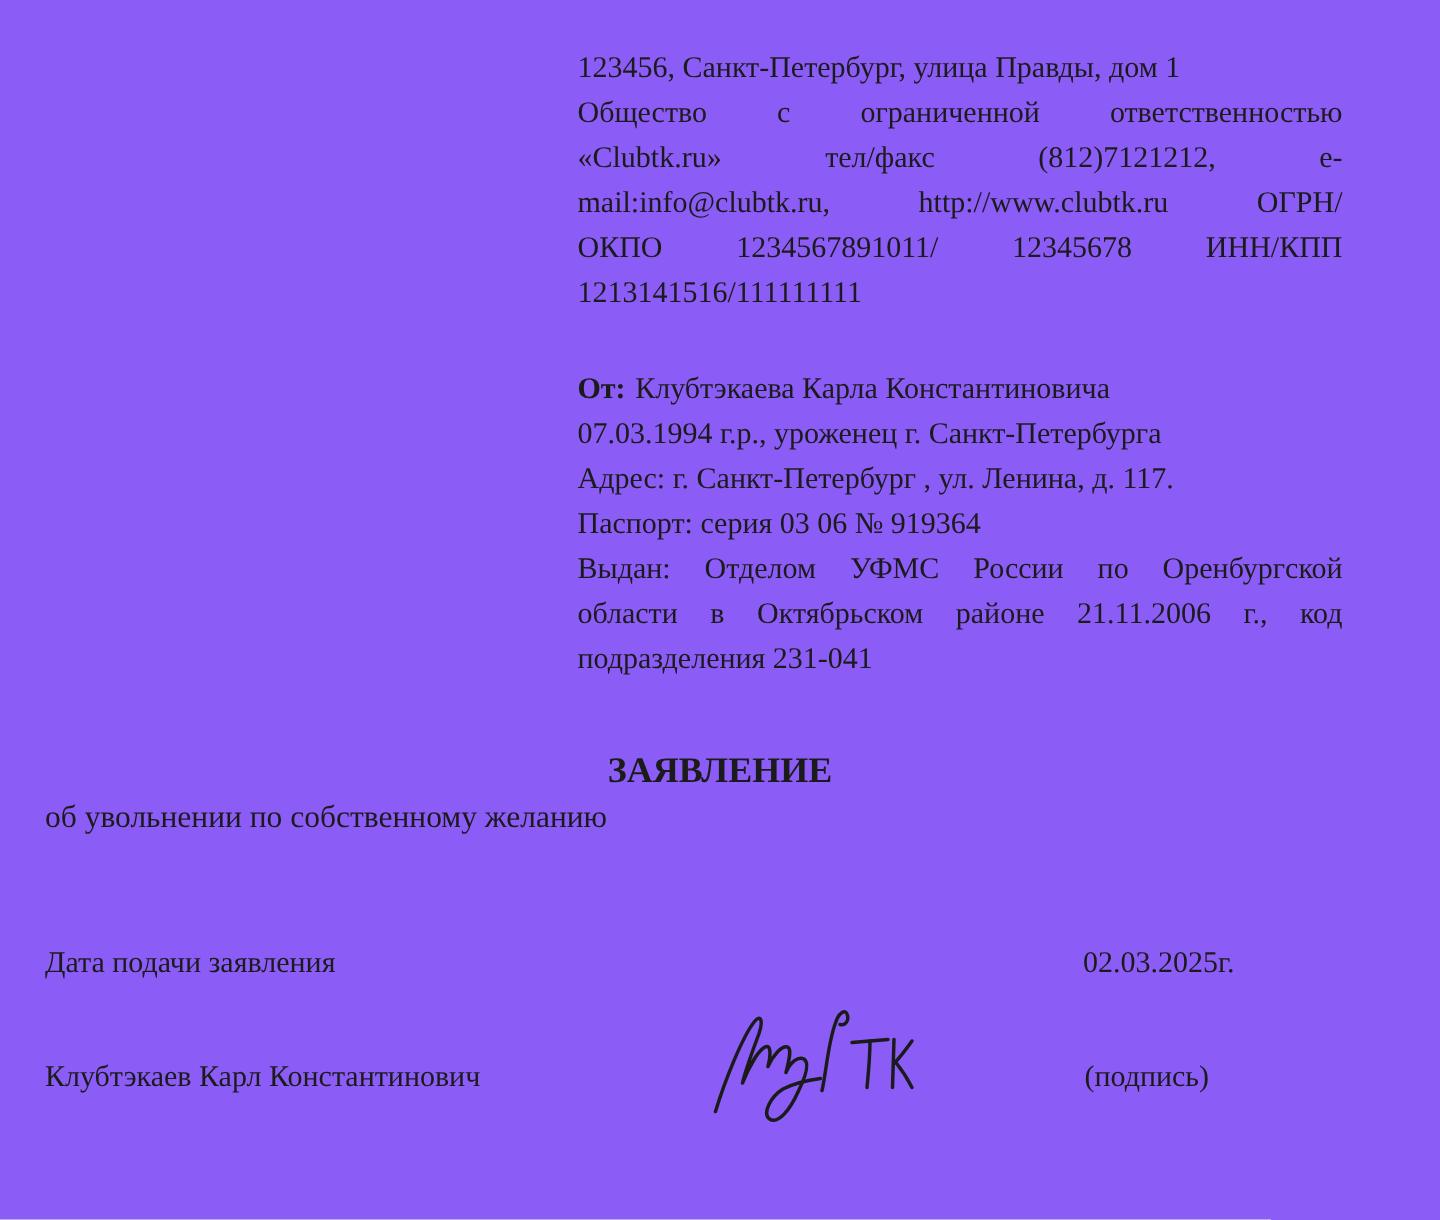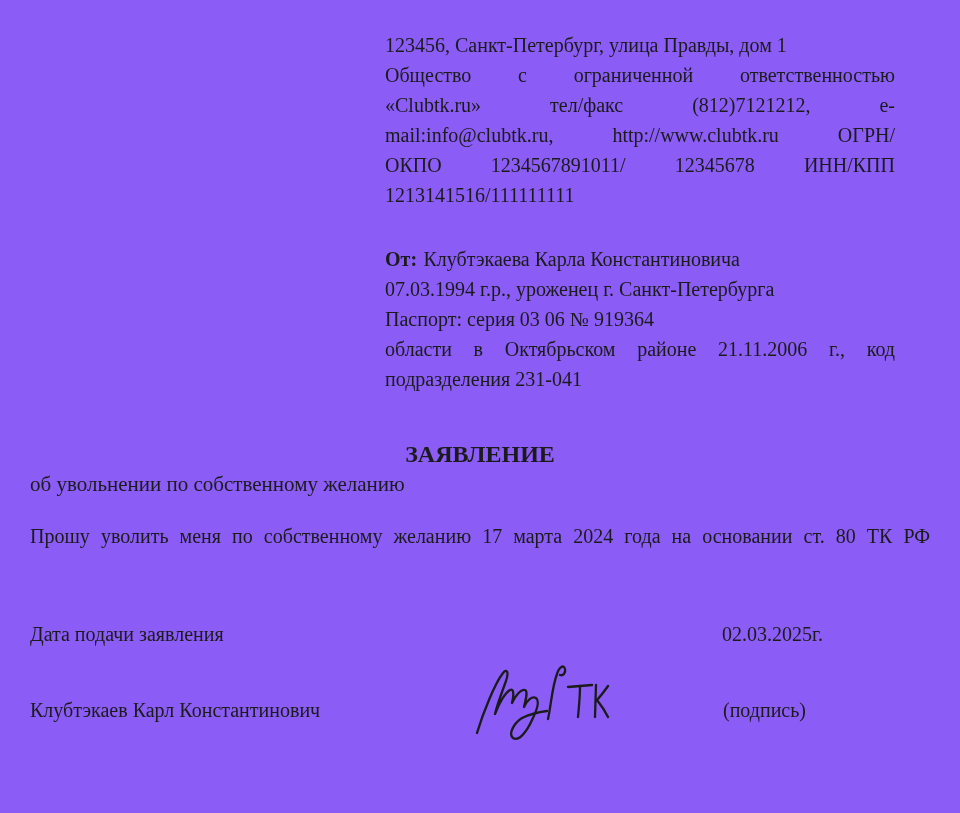--- a/index.html
+++ b/index.html
@@ -74,29 +74,30 @@
     <div class="ln j">mail:info@clubtk.ru, http://www.clubtk.ru ОГРН/</div>
     <div class="ln j">ОКПО 1234567891011/ 12345678 ИНН/КПП</div>
     <div class="ln">1213141516/111111111</div>
   </div>
 
   <div class="col-right from-block">
     <div class="ln">
       <span class="from-label">От:</span><span class="from-name">Клубтэкаева Карла Константиновича</span>
     </div>
     <div class="ln">07.03.1994 г.р., уроженец г. Санкт-Петербурга</div>
+    <div class="ln">Адрес: г. Санкт-Петербург , ул. Ленина, д. 117.</div>
     <div class="ln">Паспорт: серия 03 06 № 919364</div>
+    <div class="ln j">Выдан: Отделом УФМС России по Оренбургской</div>
     <div class="ln j">области в Октябрьском районе 21.11.2006 г., код</div>
     <div class="ln">подразделения 231-041</div>
   </div>
 
   <div class="doc-title">ЗАЯВЛЕНИЕ</div>
   <div class="doc-subtitle">об увольнении по собственному желанию</div>
 
-  <div class="body-line">Прошу уволить меня по собственному желанию 17 марта 2024 года на основании ст. 80 ТК РФ</div>
 
   <div class="date-row">
     <span>Дата подачи заявления</span>
     <span class="date-value">02.03.2025г.</span>
   </div>
 
   <div class="sig-row">
     <span class="sig-name">Клубтэкаев Карл Константинович</span>
     <svg class="sig-svg" width="142" height="96" viewBox="0 0 142 96" fill="none" stroke="#1b1b1b" stroke-width="2.3" stroke-linecap="round" stroke-linejoin="round">
       <path d="M9,80 C15,60 27,30 35,20 C39,15 41,19 38,28 C34,39 29,52 27,61 C31,51 37,40 42,37 C46,35 46,42 44,50 C47,43 53,36 57,37 C60,38 58,46 56,54 C59,47 64,43 68,45 C72,48 69,57 64,67 C59,78 51,89 45,85 C40,81 46,70 54,65 C62,61 71,59 79,58"></path>

